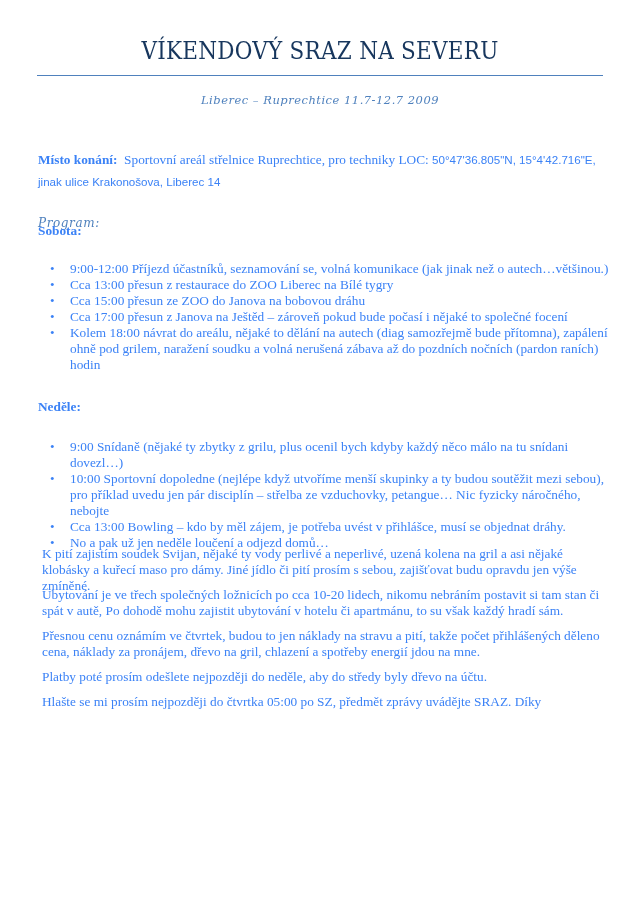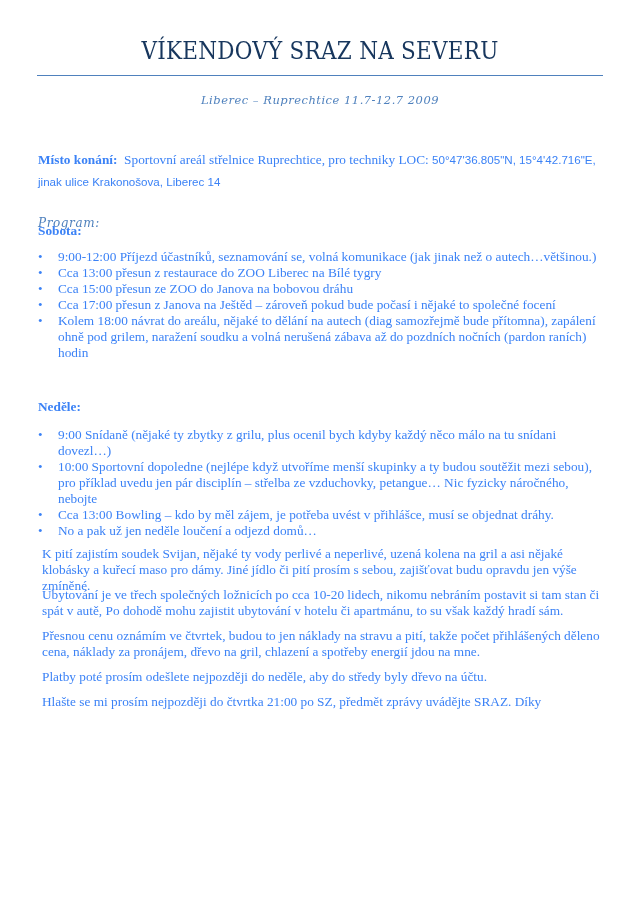--- a/index.html
+++ b/index.html
@@ -18,21 +18,21 @@
     }
     .text { font-family: "Liberation Serif", serif; font-size: 13.3px; color: #3b82f6; line-height: 16px; }
     .sans { font-family: "Liberation Sans", sans-serif; font-size: 11.6px; }
     .location { position: absolute; left: 38px; top: 149px; width: 570px; line-height: 22px; }
     .location b { font-weight: bold; }
     .program-label {
       position: absolute; left: 38px; top: 195px; font-family: "DejaVu Serif", serif; font-style: italic;
       font-size: 12px; color: #4f81bd; letter-spacing: 0.6px; margin-top: 21px;
     }
     .day-heading { position: absolute; left: 38px; font-weight: bold; }
-    ul.prog { position: absolute; left: 38px; width: 565px; margin: 0; padding: 0; list-style: none; }
+    ul.prog { position: absolute; left: 38px; width: 565px; margin: 12px; padding: 0; list-style: none; }
     ul.prog li { position: relative; padding-left: 20px; }
     ul.prog li::before { content: "•"; position: absolute; left: 0; top: 0; font-size: 13px; }
     .para { position: absolute; left: 26px; width: 565px; margin: 16px; }
   </style>
 </head>
 <body>
 
 <div class="page">
   <div class="title">VÍKENDOVÝ SRAZ NA SEVERU</div>
   <div class="title-rule"></div>
@@ -59,14 +59,14 @@
     <li>9:00 Snídaně (nějaké ty zbytky z grilu, plus ocenil bych kdyby každý něco málo na tu snídani dovezl…)</li>
     <li>10:00 Sportovní dopoledne (nejlépe když utvoříme menší skupinky a ty budou soutěžit mezi sebou), pro příklad uvedu jen pár disciplín – střelba ze vzduchovky, petangue… Nic fyzicky náročného, nebojte</li>
     <li>Cca 13:00 Bowling – kdo by měl zájem, je potřeba uvést v přihlášce, musí se objednat dráhy.</li>
     <li>No a pak už jen neděle loučení a odjezd domů…</li>
   </ul>
 
   <p class="para text" style="top:530px;">K pití zajistím soudek Svijan, nějaké ty vody perlivé a neperlivé, uzená kolena na gril a asi nějaké klobásky a kuřecí maso pro dámy. Jiné jídlo či pití prosím s sebou, zajišťovat budu opravdu jen výše zmíněné.</p>
   <p class="para text" style="top:571px;">Ubytování je ve třech společných ložnicích po cca 10-20 lidech, nikomu nebráním postavit si tam stan či spát v autě, Po dohodě mohu zajistit ubytování v hotelu či apartmánu, to su však každý hradí sám.</p>
   <p class="para text" style="top:612px;">Přesnou cenu oznámím ve čtvrtek, budou to jen náklady na stravu a pití, takže počet přihlášených děleno cena, náklady za pronájem, dřevo na gril, chlazení a spotřeby energií jdou na mne.</p>
   <p class="para text" style="top:653px;">Platby poté prosím odešlete nejpozději do neděle, aby do středy byly dřevo na účtu.</p>
-  <p class="para text" style="top:678px;">Hlašte se mi prosím nejpozději do čtvrtka 21:00 po SZ, předmět zprávy uvádějte SRAZ. Díky</p>
+  <p class="para text" style="top:678px;">Hlašte se mi prosím nejpozději do čtvrtka 05:00 po SZ, předmět zprávy uvádějte SRAZ. Díky</p>
 </div>
 
 </body></html>

